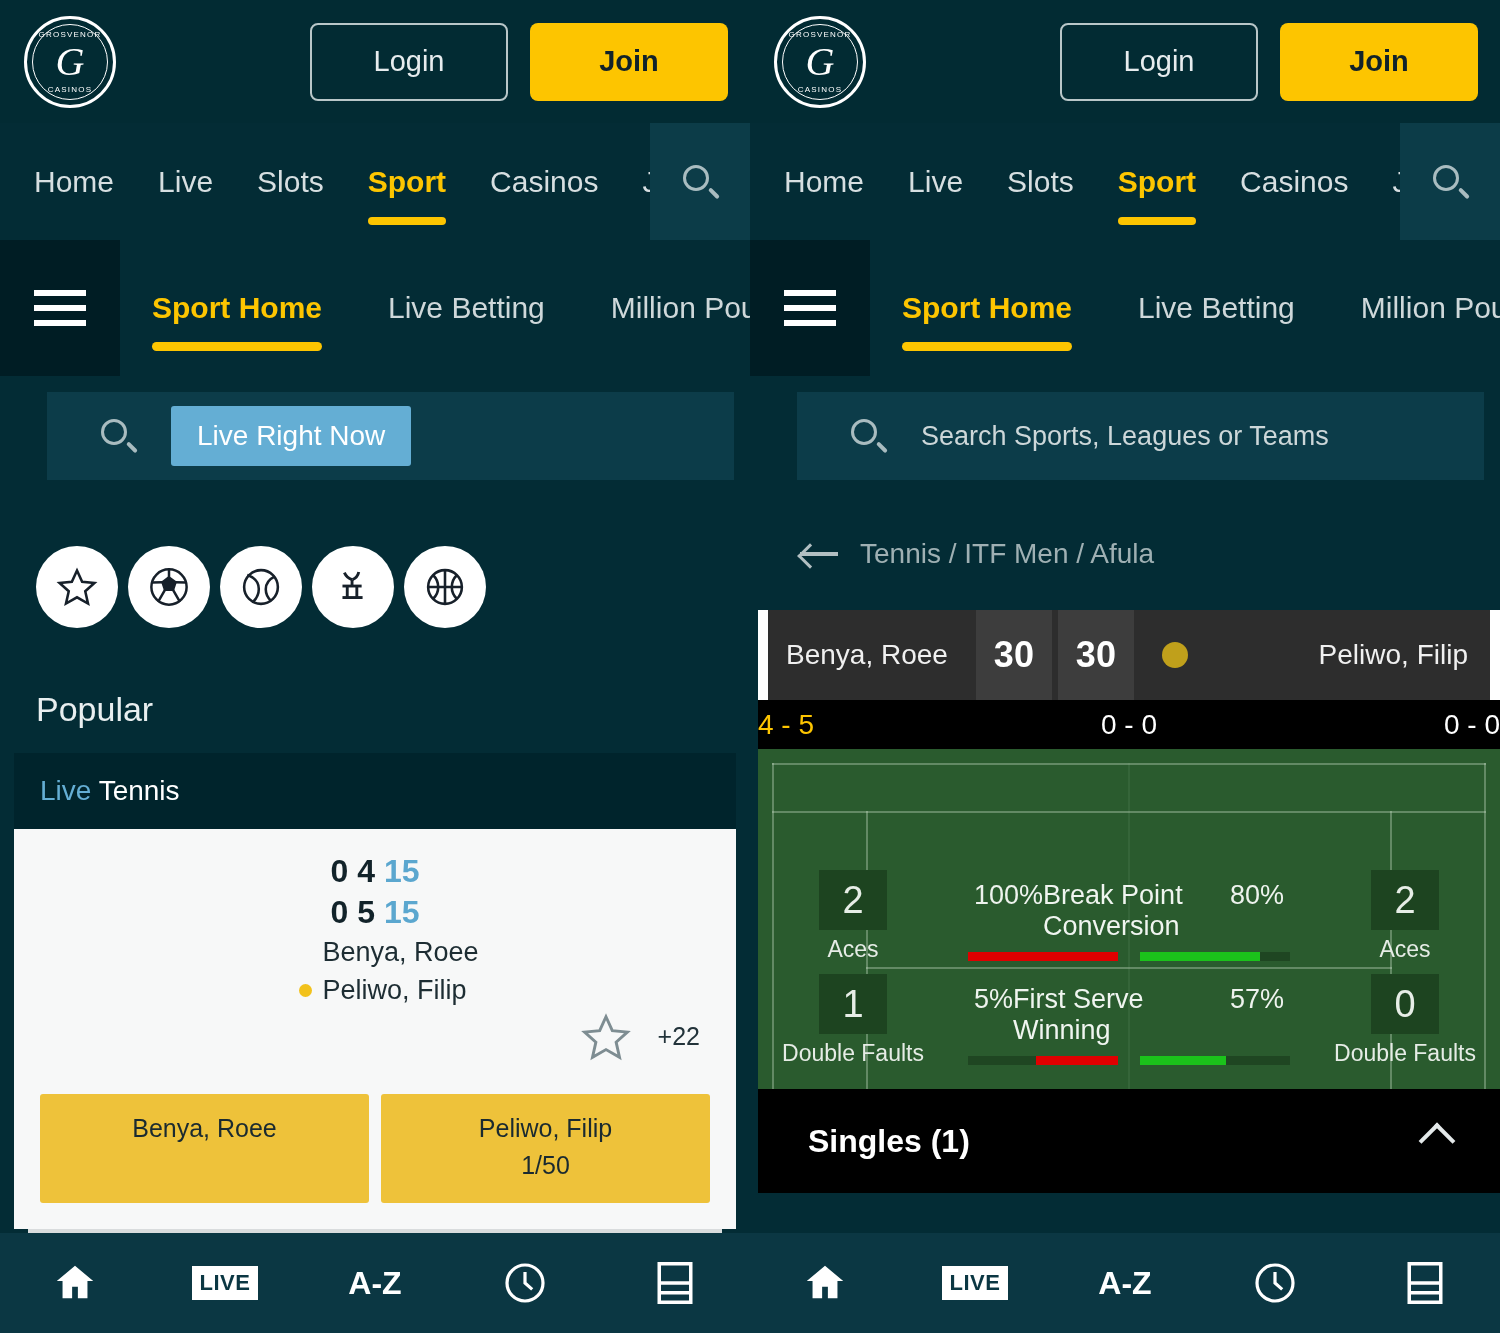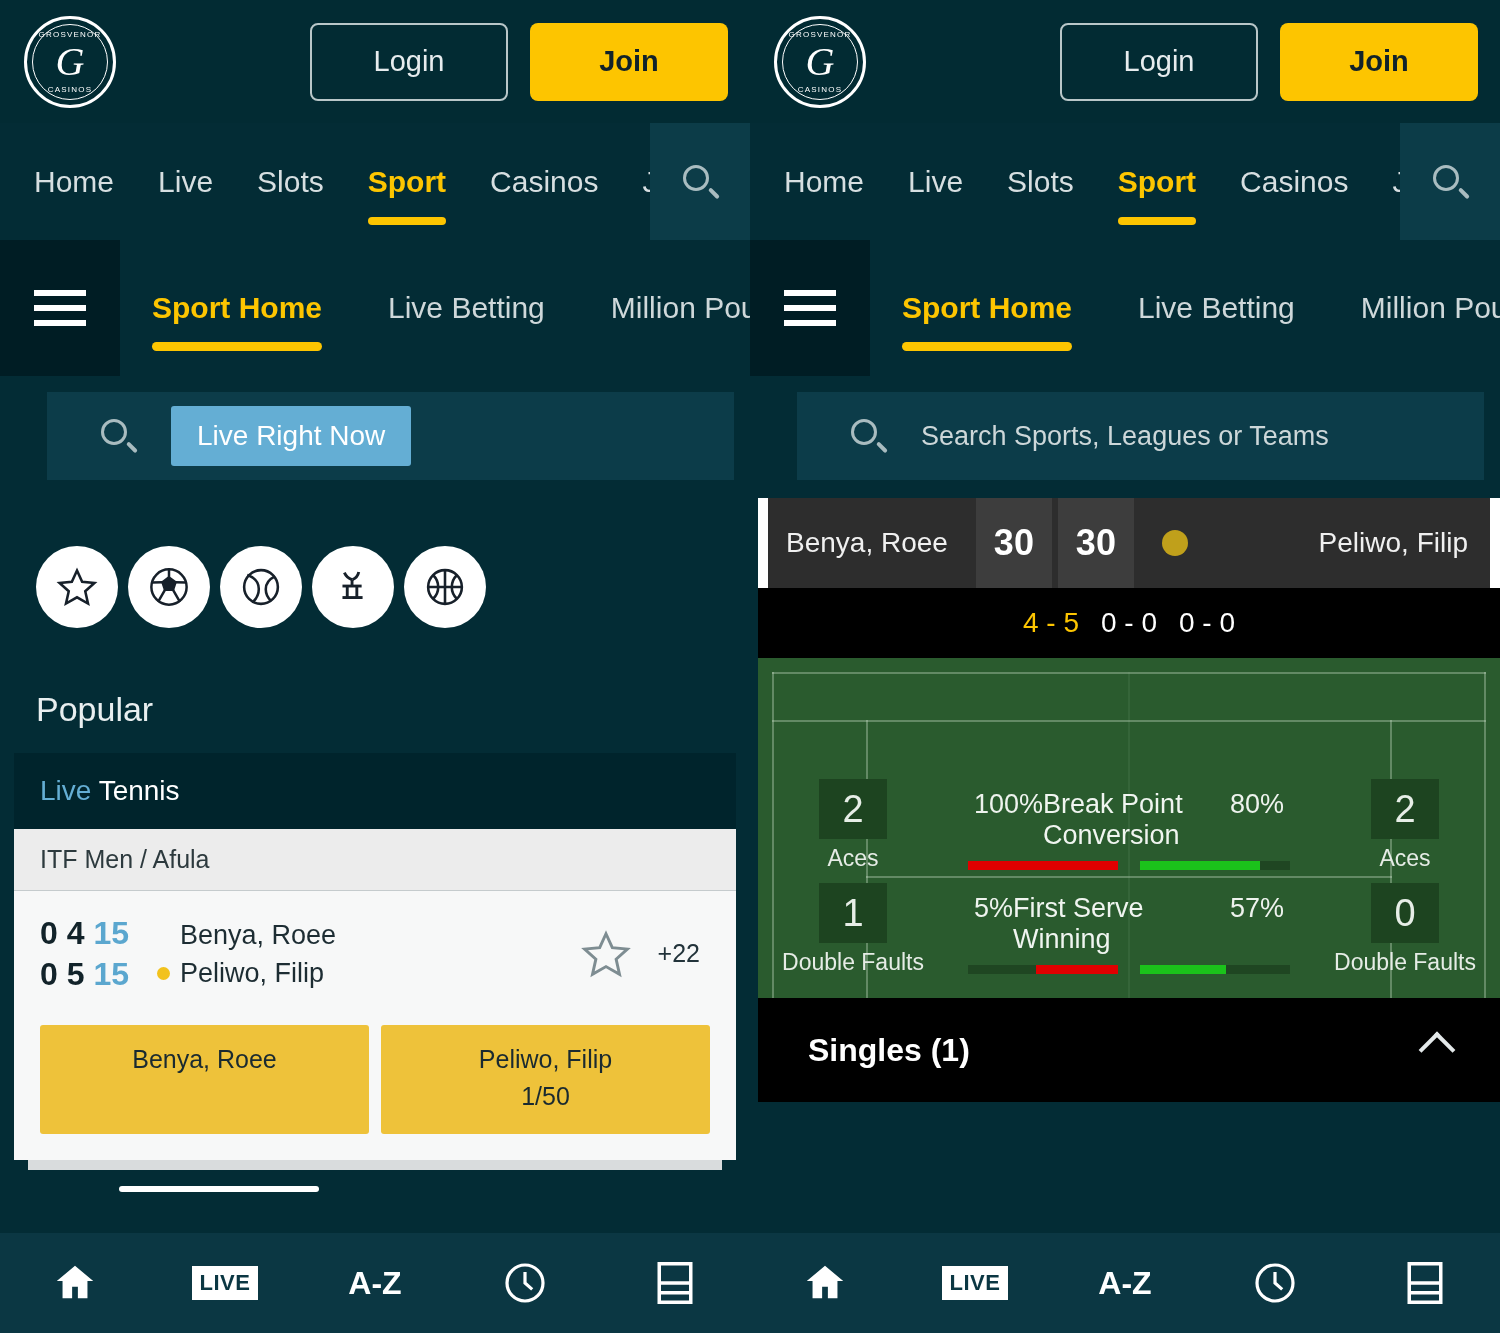--- a/index.html
+++ b/index.html
@@ -103,21 +103,21 @@
   .sicon svg { display: block; }
 
   .popular { color: #e9eff0; font-size: 34px; padding: 62px 0 24px 36px; }
 
   
   .cardwrap { margin: 0 14px; }
   .cardhead { background: #00242c; padding: 22px 26px; font-size: 28px; color: #fff; }
   .cardhead .live { color: #64aed4; }
   .leaguerow { background: #ececec; padding: 16px 26px; font-size: 25px; color: #2d3a3e; border-bottom: 1px solid #c5cbcd; }
   .matchbody { background: #f7f8f8; padding: 22px 26px 0 26px; }
-  .matchtop { display: flex; align-items: center; }
+  .matchtop { display: flex; align-items: center; flex-direction: column; }
   .scorecol { font-size: 32px; font-weight: 700; color: #12232a; line-height: 1.28; white-space: pre; font-family: "Liberation Sans", sans-serif; }
   .scorecol .pt { color: #5ba7cf; }
   .namescol { margin-left: 28px; font-size: 27px; color: #1d2d33; line-height: 1.42; }
   .namescol .dotrow { display: flex; align-items: center; gap: 10px; }
   .srvdot { width: 13px; height: 13px; border-radius: 50%; background: #f2c21c; flex: none; }
   .srvdot.blank { background: transparent; }
   .matchright { margin-left: auto; display: flex; align-items: center; gap: 24px; padding-right: 10px; }
   .plus { font-size: 25px; color: #22333a; }
   .oddsrow { display: flex; gap: 12px; padding: 30px 0 26px 0; }
   .oddbtn {
@@ -135,21 +135,21 @@
   .backarrow::after { content: ""; position: absolute; left: 1px; top: 6px; width: 15px; height: 15px; border-left: 3.5px solid #b2bfc2; border-bottom: 3.5px solid #b2bfc2; transform: rotate(45deg); }
   .crumbtext { color: #9fb0b3; font-size: 28px; cursor: pointer; }
 
   .scoreboard { margin-left: 8px; }
   .sbhead { background: #2d2d2d; display: flex; align-items: center; height: 90px; border-left: 10px solid #fff; border-right: 10px solid #fff; }
   .sbname { font-size: 28px; color: #f0f0f0; padding-left: 18px; }
   .sbname.right { margin-left: auto; padding-right: 22px; }
   .sbpt { width: 76px; height: 90px; background: #3d3d3d; color: #fff; font-size: 36px; font-weight: 700; display: flex; align-items: center; justify-content: center; margin-left: 28px; }
   .sbpt + .sbpt { margin-left: 6px; }
   .sbserve { width: 26px; height: 26px; border-radius: 50%; background: #c0a01b; margin-left: 28px; }
-  .sbsets { background: #000; height: 70px; display: flex; align-items: center; justify-content: center; gap: 22px; color: #fff; font-size: 28px; }
+  .sbsets { background: #000; height: 49px; display: flex; align-items: center; justify-content: space-between; gap: 22px; color: #fff; font-size: 28px; }
   .sbsets .cur { color: #fdc500; }
 
   .court { position: relative; height: 340px; background: #2a5b2e; overflow: hidden; }
   .court .ln { position: absolute; background: rgba(215,235,215,0.33); }
   .stats { position: absolute; inset: 0; display: flex; flex-direction: column; justify-content: center; padding-top: 110px; }
   .statrow { display: flex; align-items: flex-start; height: 104px; }
   .bignum {
     width: 68px; height: 60px; background: #1d4420; color: #e7eee7;
     font-size: 38px; display: flex; align-items: center; justify-content: center; flex: none;
   }
@@ -278,21 +278,20 @@
       </div>
     </div>
 
     <div class="popular">Popular</div>
 
     <div class="cardwrap">
       <div class="cardhead">
         <span class="live">Live</span>
         <span>Tennis</span>
       </div>
-      <div class="leaguerow">ITF Men / Afula</div>
       <div class="matchbody">
         <div class="matchtop">
           <div>
             <div class="scorecol"><span>0</span> <span>4</span> <span class="pt">15</span></div>
             <div class="scorecol"><span>0</span> <span>5</span> <span class="pt">15</span></div>
           </div>
           <div class="namescol">
             <div class="dotrow">
               <span class="srvdot blank"></span>
               <span>Benya, Roee</span>
@@ -398,20 +397,24 @@
     <div class="searchwrap">
       <div class="searchbar">
         <div class="mag">
             <div class="circ"></div>
             <div class="hand"></div>
           </div>
         <div class="searchph">Search Sports, Leagues or Teams</div>
       </div>
     </div>
 
+    <div class="breadcrumb">
+      <div class="backarrow"></div>
+      <div class="crumbtext">Tennis / ITF Men / Afula</div>
+    </div>
 
     <div class="scoreboard">
       <div class="sbhead">
         <div class="sbname">Benya, Roee</div>
         <div class="sbpt">30</div>
         <div class="sbpt">30</div>
         <div class="sbserve"></div>
         <div class="sbname right">Peliwo, Filip</div>
       </div>
       <div class="sbsets">

